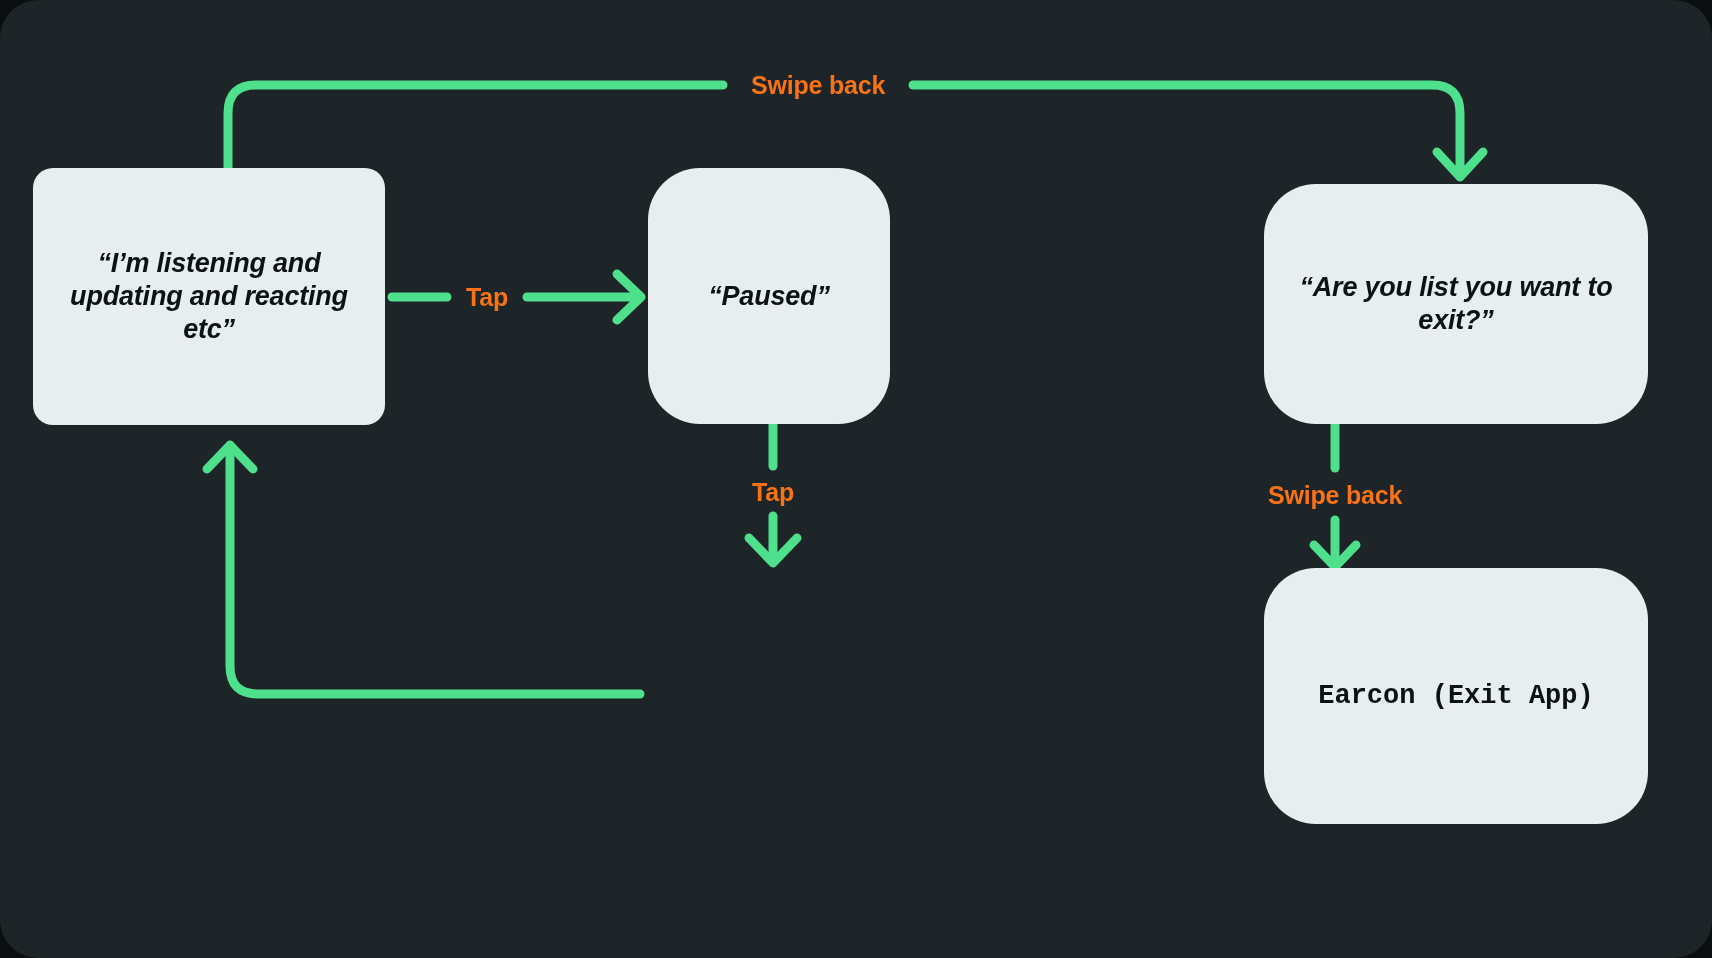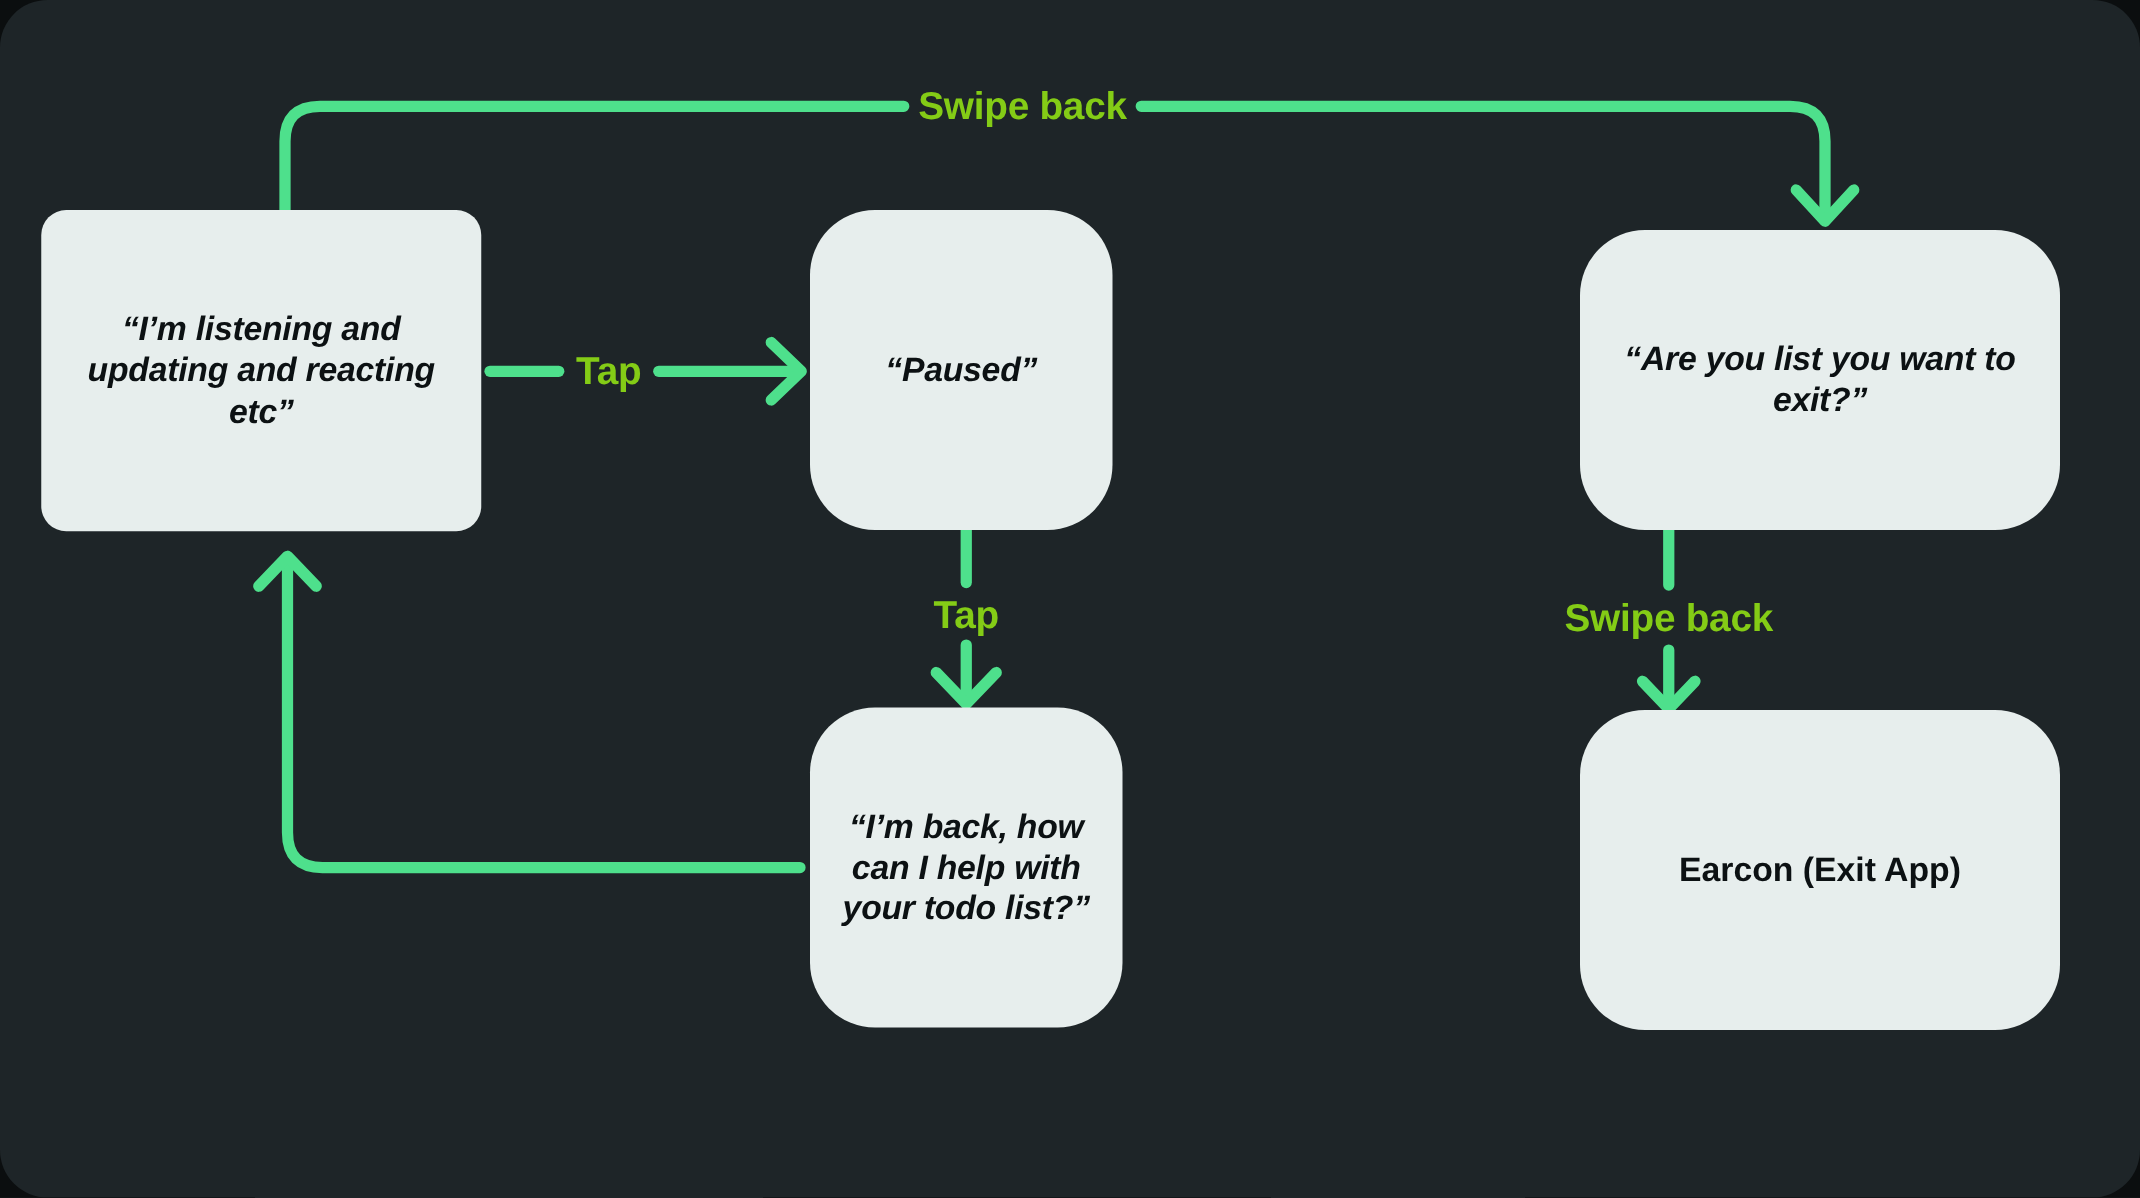--- a/index.html
+++ b/index.html
@@ -53,22 +53,22 @@
     text-align: center;
     letter-spacing: -0.2px;
     white-space: pre-line;
   }
   .node-label.plain {
     font-style: normal;
     letter-spacing: 0px;
   }
   .edge-label {
     position: absolute;
-    color: #84cc16;
-    font-size: 31px;
+    color: #f97316;
+    font-size: 25px;
     font-weight: bold;
     letter-spacing: -0.2px;
     white-space: nowrap;
     text-align: center;
     transform: translate(-50%, -50%);
   }
 </style>
 </head>
 <body>
 
@@ -112,25 +112,22 @@
     </div>
 
     <div class="node" style="left:648px; top:168px; width:242px; height:256px;">
       <div class="node-label">“Paused”</div>
     </div>
 
     <div class="node" style="left:1264px; top:184px; width:384px; height:240px;">
       <div class="node-label">“Are you list you want to exit?”</div>
     </div>
 
-    <div class="node" style="left:648px; top:566px; width:250px; height:256px;">
-      <div class="node-label">“I’m back, how can I help with your todo list?”</div>
-    </div>
 
-    <div class="node" style="left:1264px; top:568px; width:384px; height:256px;">
+    <div class="node" style="left:1264px; top:568px; width:384px; height:256px;font-family:Liberation Mono, monospace;">
       <div class="node-label plain">Earcon (Exit App)</div>
     </div>
 
     <div class="edge-label" style="left:818px; top:85px;">Swipe back</div>
 
     <div class="edge-label" style="left:487px; top:297px;">Tap</div>
 
     <div class="edge-label" style="left:773px; top:492px;">Tap</div>
 
     <div class="edge-label" style="left:1335px; top:495px;">Swipe back</div>

